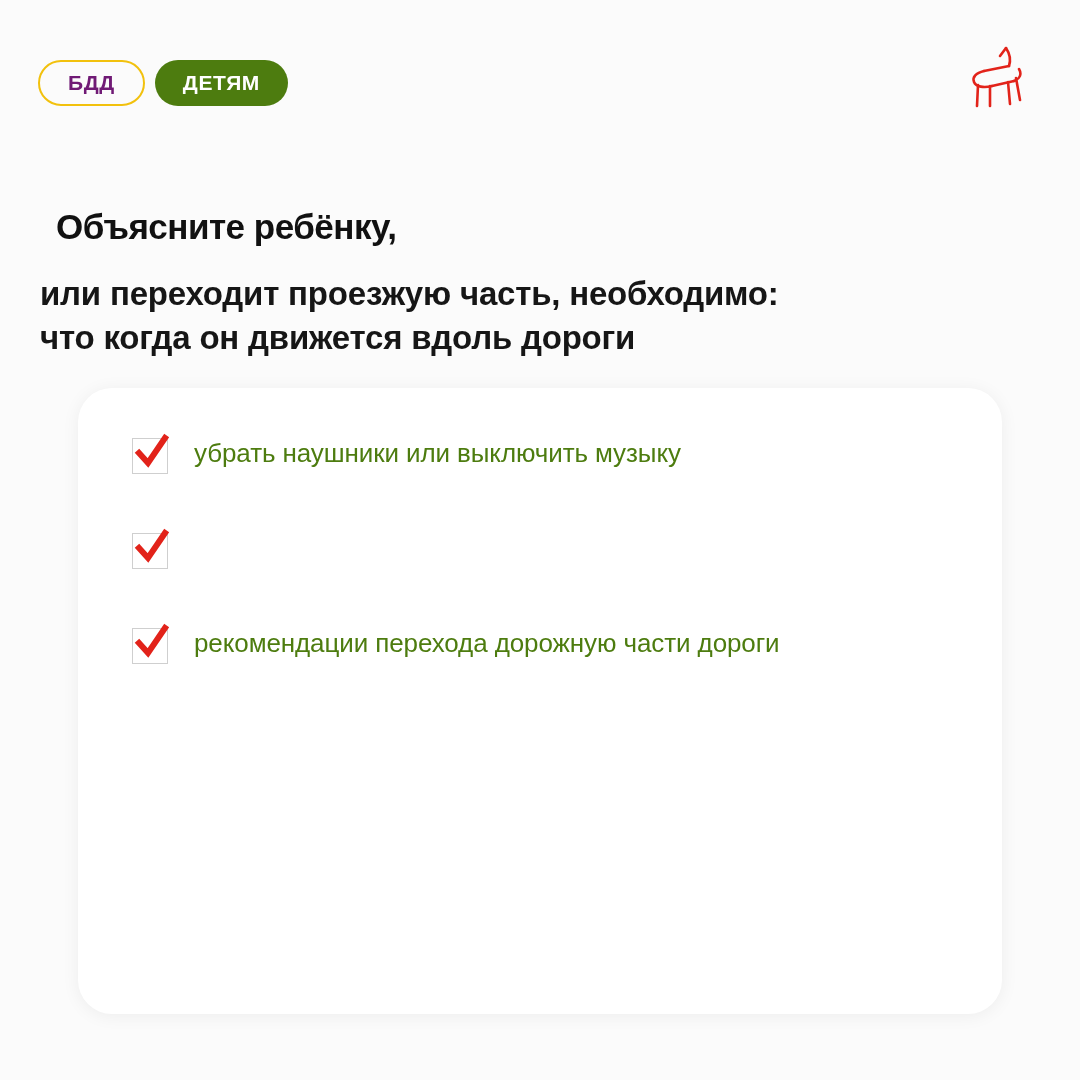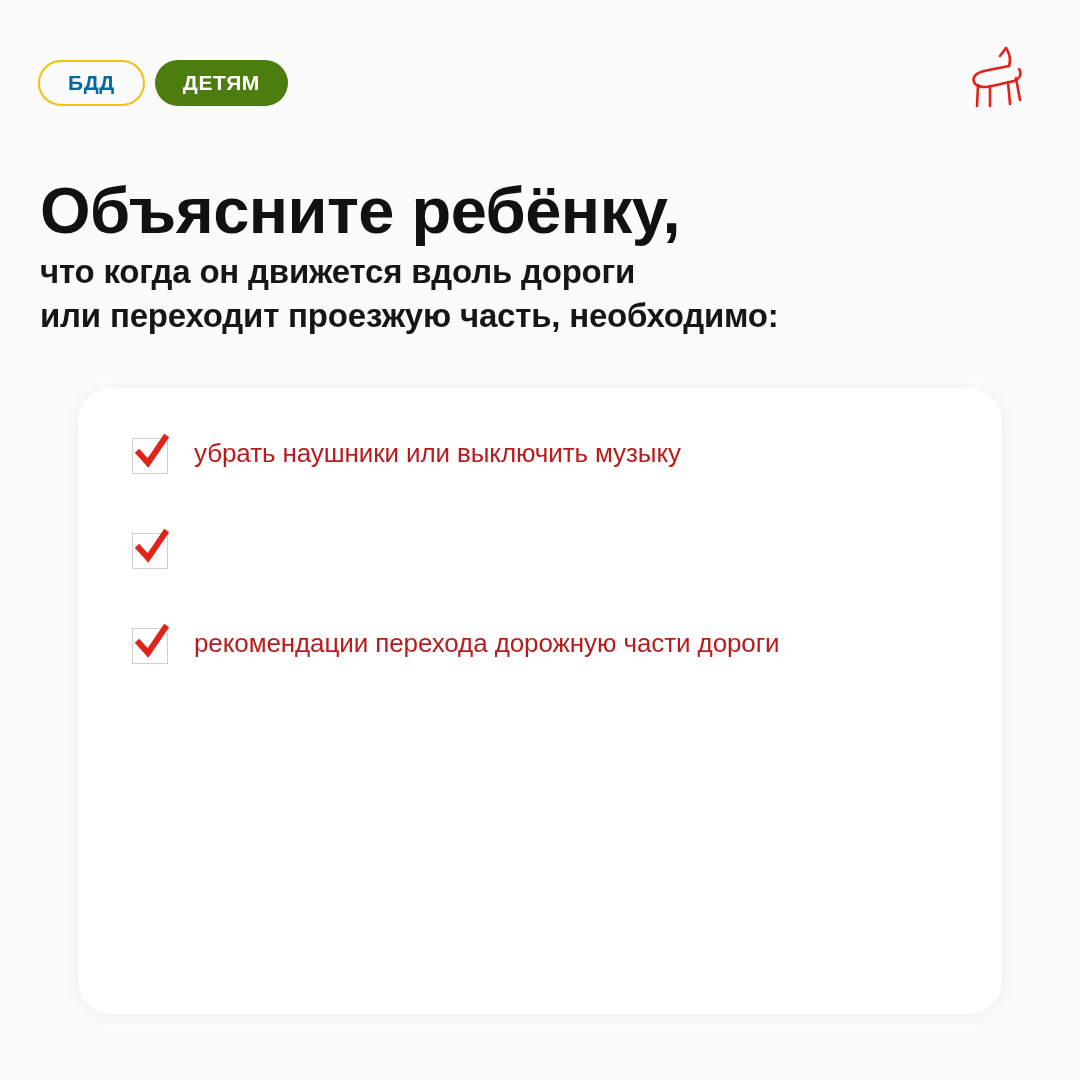--- a/index.html
+++ b/index.html
@@ -38,21 +38,21 @@
     align-items: center;
     justify-content: center;
     padding: 0 28px;
     font-size: 21px;
     font-weight: bold;
     letter-spacing: 0.6px;
     box-sizing: border-box;
   }
   .tag-outline {
     border: 2px solid #f2c10d;
-    color: #0369a1;
+    color: #701a75;
     background: transparent;
   }
   .tag-filled {
     background: #4d7c0f;
     color: #ffffff;
   }
 
   
   .logo {
     position: absolute;
@@ -63,22 +63,22 @@
   }
 
   
   .headline {
     position: absolute;
     top: 182px;
     left: 40px;
     width: 960px;
   }
   .headline h1 {
-    margin: 0;
-    font-size: 65px;
+    margin: 16px;
+    font-size: 35px;
     line-height: 58px;
     font-weight: bold;
     letter-spacing: -0.5px;
     color: #111111;
   }
   .headline .sub {
     margin-top: 10px;
     font-size: 33px;
     line-height: 44px;
     font-weight: bold;
@@ -122,21 +122,21 @@
   .checkbox svg {
     position: absolute;
     left: -4px;
     top: -9px;
     width: 44px;
     height: 44px;
   }
   .item-text {
     font-size: 26px;
     line-height: 38px;
-    color: #b91c1c;
+    color: #4d7c0f;
     font-weight: 500;
     max-width: 790px;
     letter-spacing: -0.1px;
   }
 </style>
 </head>
 <body>
 
 <div class="page">
 
@@ -160,22 +160,22 @@
       <path d="M24 42 L24 62"></path>
       <path d="M42 38 L44 60"></path>
       <path d="M50 34 L54 56"></path>
       <path d="M40 4 L34 12"></path>
     </svg>
   </div>
 
   <div class="headline">
     <h1>Объясните ребёнку,</h1>
     <div class="sub">
+      <div>или переходит проезжую часть, необходимо:</div>
       <div>что когда он движется вдоль дороги</div>
-      <div>или переходит проезжую часть, необходимо:</div>
     </div>
   </div>
 
   <div class="card">
     <div class="list">
 
       <div class="list-item">
         <span class="checkbox">
           <svg viewBox="0 0 44 44" xmlns="http://www.w3.org/2000/svg" fill="none" stroke="#e2231a" stroke-width="6" stroke-linecap="square" stroke-linejoin="miter">
             <path d="M10 23 L19 33 L36 8"></path>

